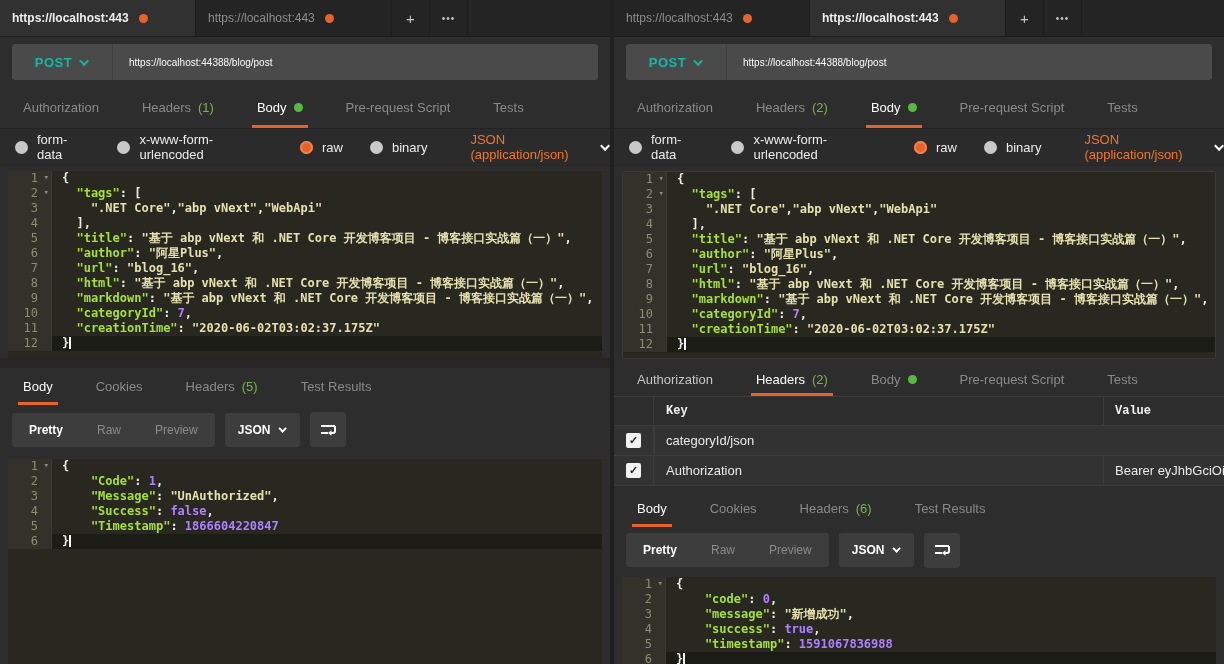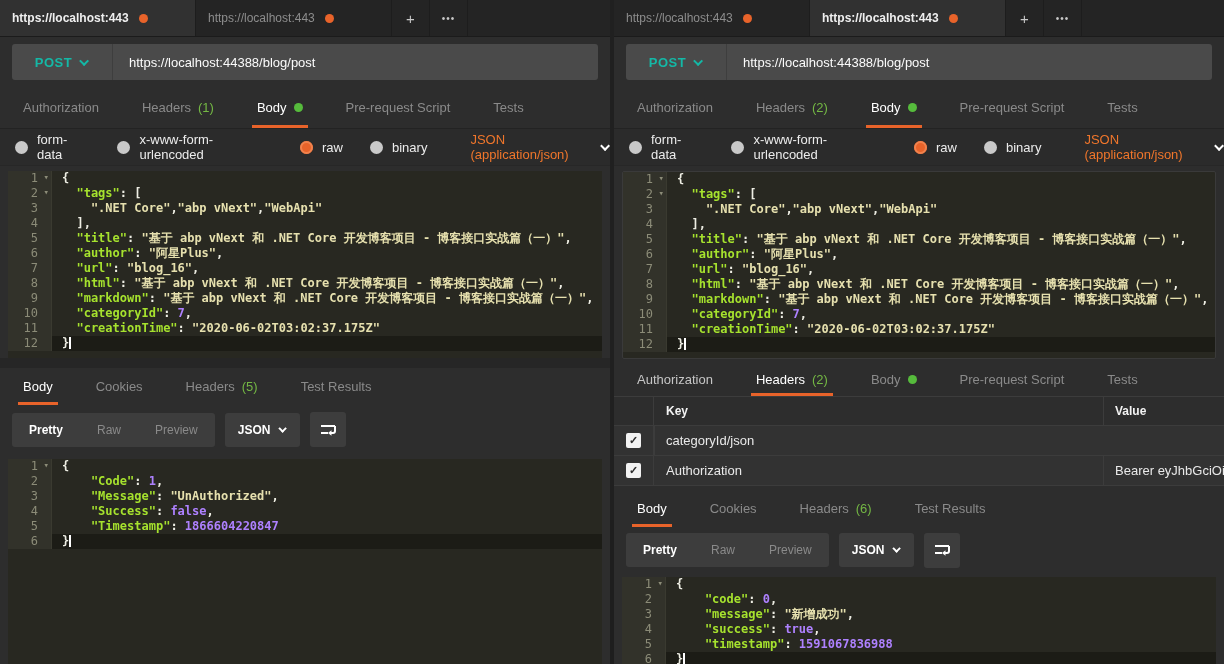--- a/index.html
+++ b/index.html
@@ -20,21 +20,21 @@
           font-size:15px; border-right:1px solid #1d1d1d; }
 
   
   .urlrow { height:50px; padding:7px 12px; flex:none; }
   .urlbar { height:36px; background:#4a4a4a; border-radius:3px; display:flex; align-items:center; }
   .method { width:100px; flex:none; display:flex; align-items:center; justify-content:center; gap:10px;
             color:#14b8a6; font-weight:bold; font-size:13px; letter-spacing:.5px; height:100%; }
   .chev { width:7px; height:7px; border-left:2px solid currentColor; border-bottom:2px solid currentColor;
           transform:rotate(-45deg) translateY(-2px); display:inline-block; }
   .urltext { flex:1; border-left:1px solid #3e3e3e; height:100%; display:flex; align-items:center;
-             padding-left:16px; color:#fbfbfb; font-size:13px; }
+             padding-left:16px; color:#fbfbfb; font-size:10px; }
 
   
   .seciontabs, .rtabs { height:41px; display:flex; align-items:stretch; padding-left:20px; gap:37px; flex:none; }
   .rtab { display:flex; align-items:center; gap:7px; color:#8a8a8a; font-size:13px; position:relative; padding:0 3px; }
   .rtab.active { color:#ffffff; }
   .rtab.active::after { content:""; position:absolute; left:-2px; right:-2px; bottom:0; height:3px; background:#e8632a; }
   .rtab.bright { color:#c6c6c6; }
   .count { color:#74b844; }
   .gdot { width:9px; height:9px; border-radius:50%; background:#56bb3c; flex:none; }
 
@@ -69,21 +69,21 @@
   .seg .opt.active { color:#ffffff; font-weight:bold; }
   .fmt { display:flex; align-items:center; gap:11px; background:#3d3d3d; border-radius:3px;
          padding:10px 13px; color:#ffffff; font-size:12px; font-weight:bold; }
   .fmt .chev { width:6px; height:6px; }
   .wrapbtn { width:36px; height:35px; background:#3d3d3d; border-radius:3px; display:flex;
              align-items:center; justify-content:center; }
 
   
   .kvhead, .kvrow { display:flex; align-items:center; flex:none; }
   .kvhead { height:30px; border-top:1px solid #3c3c3c; border-bottom:1px solid #3c3c3c; background:#2d2d2d;
-            font-size:12px; font-weight:bold; color:#f2f2f2; }
+            font-size:12px; font-weight:bold; color:#f2f2f2;font-family:Liberation Mono, monospace; }
   .kvrow { height:30px; background:#323232; border-bottom:1px solid #3c3c3c; font-size:13px; color:#e9e9e9; }
   .cbcol { width:40px; flex:none; display:flex; justify-content:center; align-self:stretch; align-items:center;
            border-right:1px solid #3c3c3c; }
   .keycol { flex:1; padding-left:12px; align-self:stretch; display:flex; align-items:center; overflow:hidden; }
   .valcol { width:121px; flex:none; border-left:1px solid #3c3c3c; align-self:stretch; display:flex;
             align-items:center; padding-left:11px; overflow:hidden; white-space:nowrap; }
   .checkbox { width:15px; height:15px; background:#f2f2f2; border-radius:2px; color:#2d2d2d;
               font-size:11px; line-height:15px; text-align:center; font-weight:bold; }
 </style>
 </head>

